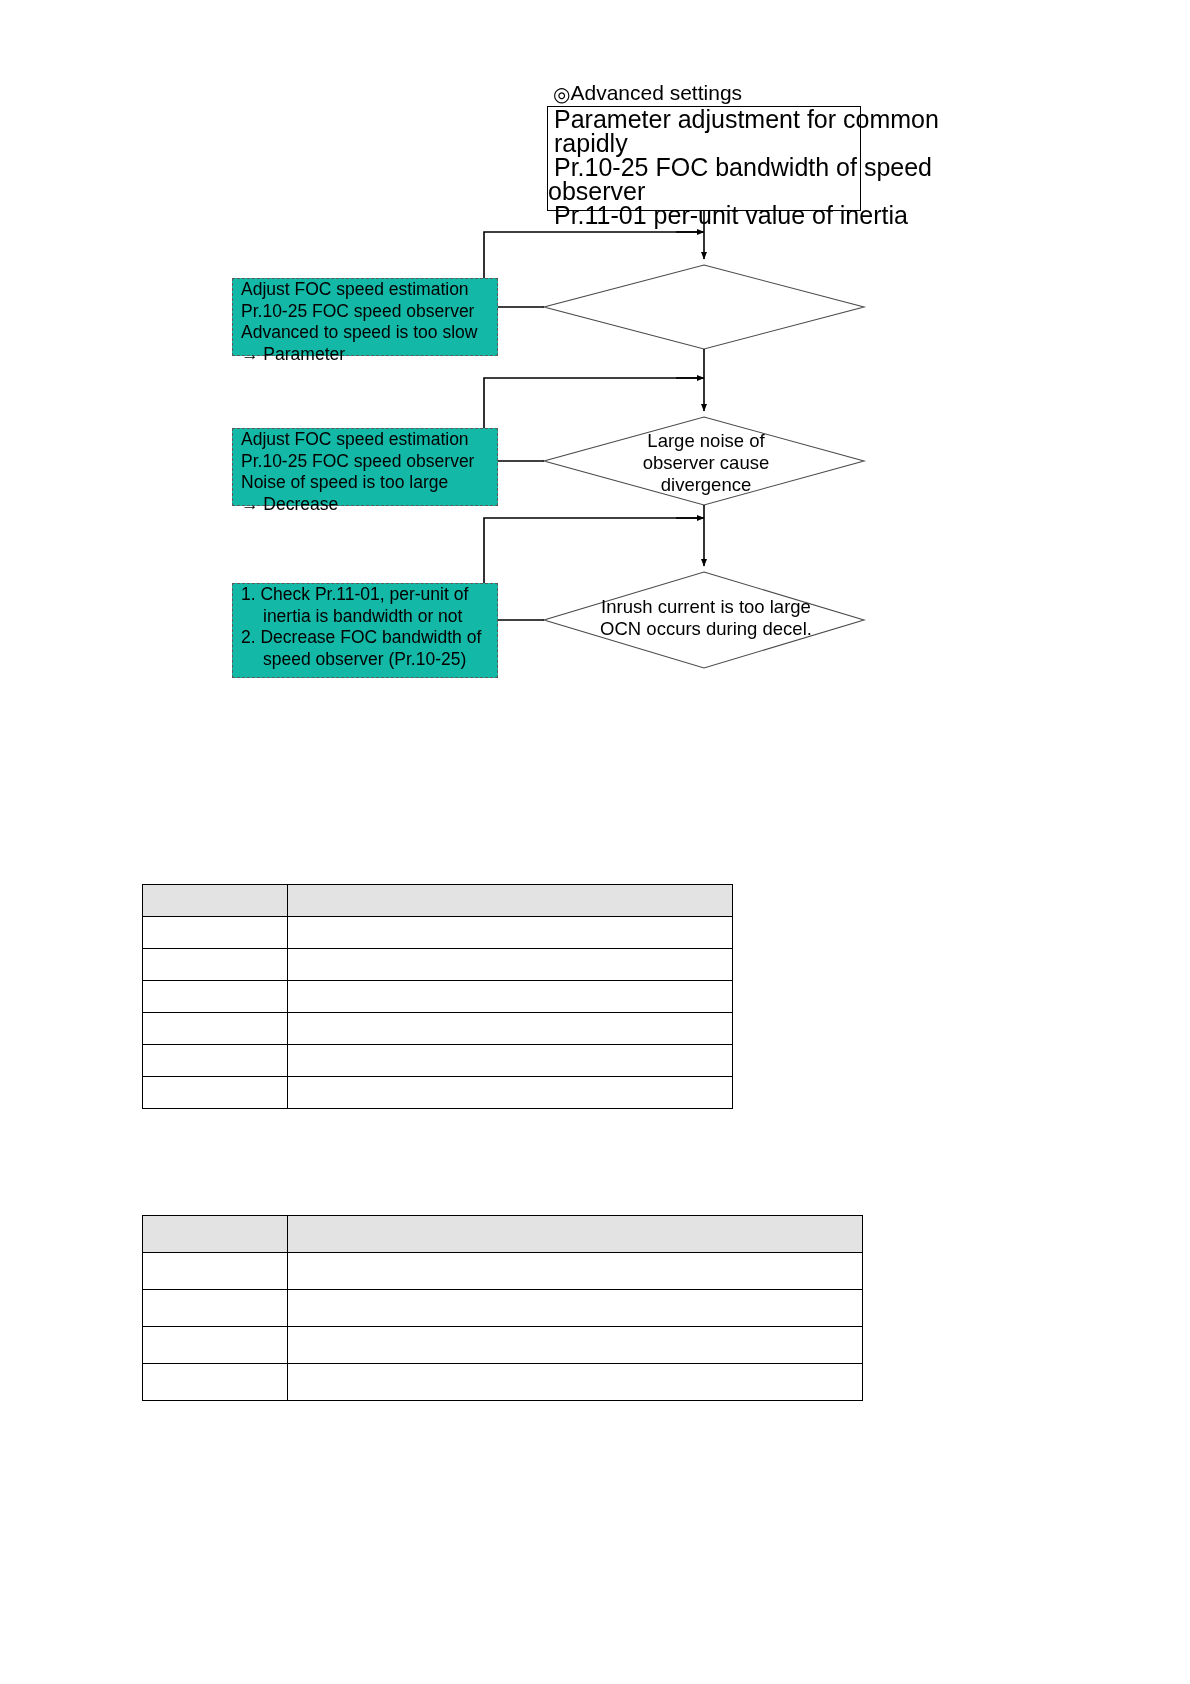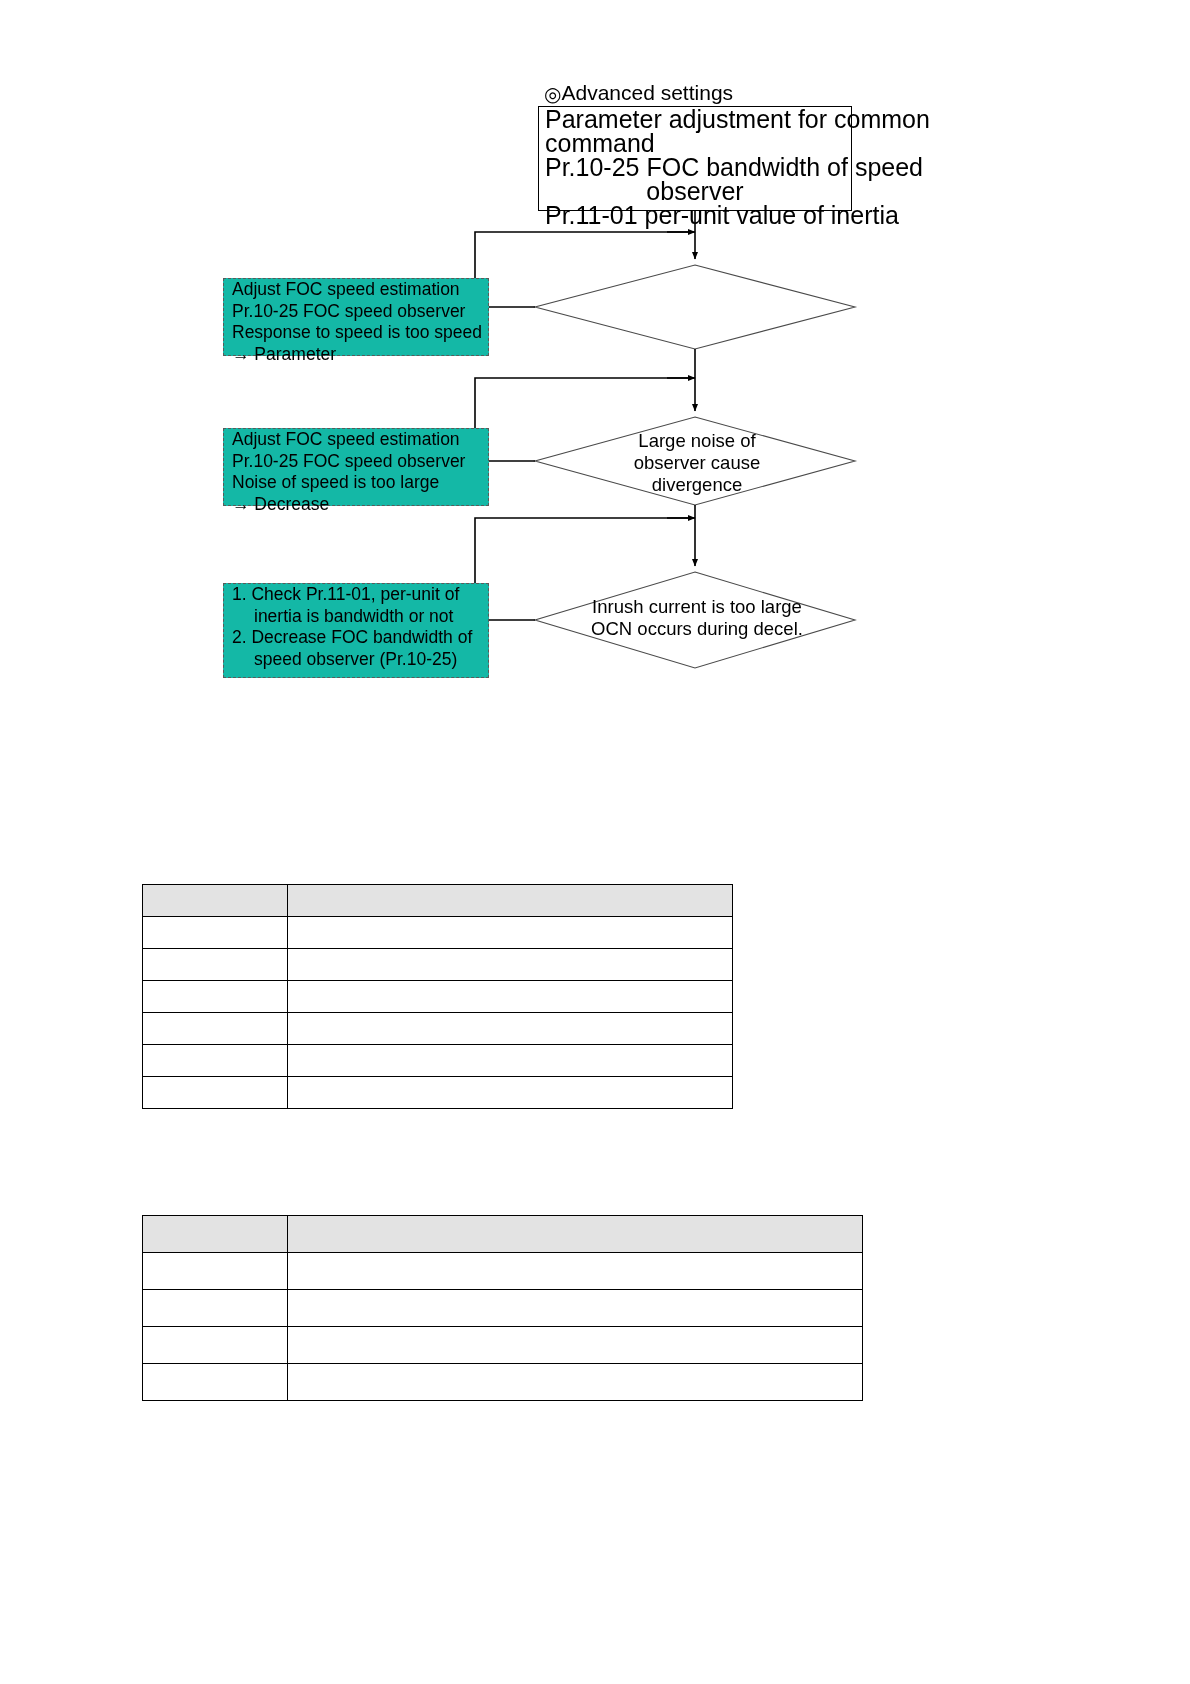--- a/index.html
+++ b/index.html
@@ -12,21 +12,21 @@
     height: 1684px;
     position: relative;
     font-family: "Liberation Sans", sans-serif;
     color: #000000;
     overflow: hidden;
   }
 
   
   #flowchart {
     position: absolute;
-    left: 7px;
+    left: 16px;
     top: 0;
     width: 962px;
     height: 860px;
   }
   #flow-svg {
     position: absolute;
     left: 0;
     top: 0;
     width: 1190px;
     height: 860px;
@@ -56,21 +56,21 @@
     box-sizing: border-box;
     background: #fff;
   }
   .solid-box .line {
     font-size: 25px;
     line-height: 24px;
     padding-left: 6px;
     white-space: nowrap;
   }
   .solid-box .line.center {
-    text-align: center;
+    text-align: left;
     padding-left: 0;
   }
 
   .dashed-box {
     position: absolute;
     border: 1.3px dashed #5a5a5a;
     box-sizing: border-box;
     background: #14b8a6;
   }
   .dashed-box .line {
@@ -160,42 +160,42 @@
     <polyline points="468,620 468,518 683,518" fill="none" stroke="#000" stroke-width="1.6"></polyline>
     <line x1="660" y1="518" x2="688" y2="518" stroke="#000" stroke-width="1.6" marker-end="url(#arrow)"></line>
   </svg>
 
   <div class="heading-advanced">
     <span class="ring-icon">◎</span><span>Advanced settings</span>
   </div>
 
   <div class="solid-box">
     <div class="line">Parameter adjustment for common</div>
-    <div class="line">command</div>
+    <div class="line">rapidly</div>
     <div class="line">Pr.10-25 FOC bandwidth of speed</div>
     <div class="line center">observer</div>
     <div class="line">Pr.11-01 per-unit value of inertia</div>
   </div>
 
 
   <div class="diamond-text" id="dtext3">
     <div>Inrush current is too large</div>
     <div>OCN occurs during decel.</div>
   </div>
 
   <div class="diamond-text" id="dtext2">
     <div>Large noise of</div>
     <div>observer cause</div>
     <div>divergence</div>
   </div>
 
   <div class="dashed-box" id="dbox1">
     <div class="line">Adjust FOC speed estimation</div>
     <div class="line">Pr.10-25 FOC speed observer</div>
-    <div class="line">Response to speed is too speed</div>
+    <div class="line">Advanced to speed is too slow</div>
     <div class="line">→ Parameter</div>
   </div>
 
   <div class="dashed-box" id="dbox2">
     <div class="line">Adjust FOC speed estimation</div>
     <div class="line">Pr.10-25 FOC speed observer</div>
     <div class="line">Noise of speed is too large</div>
     <div class="line">→ Decrease</div>
   </div>
 

